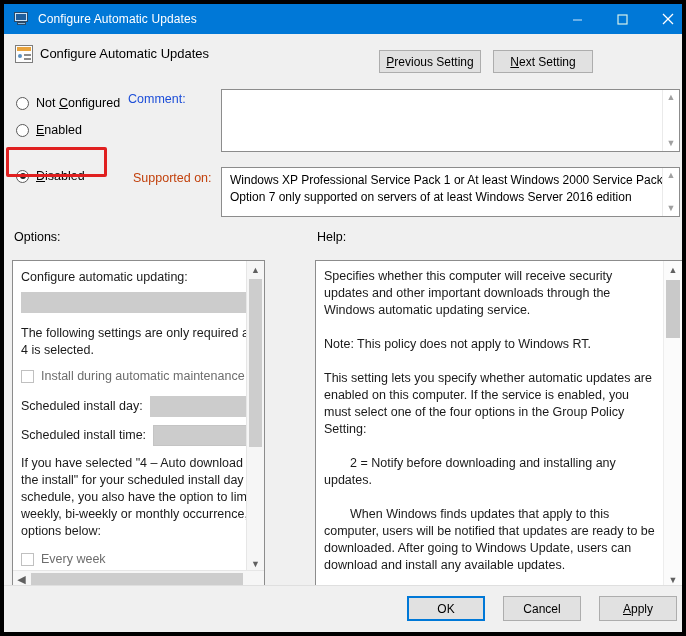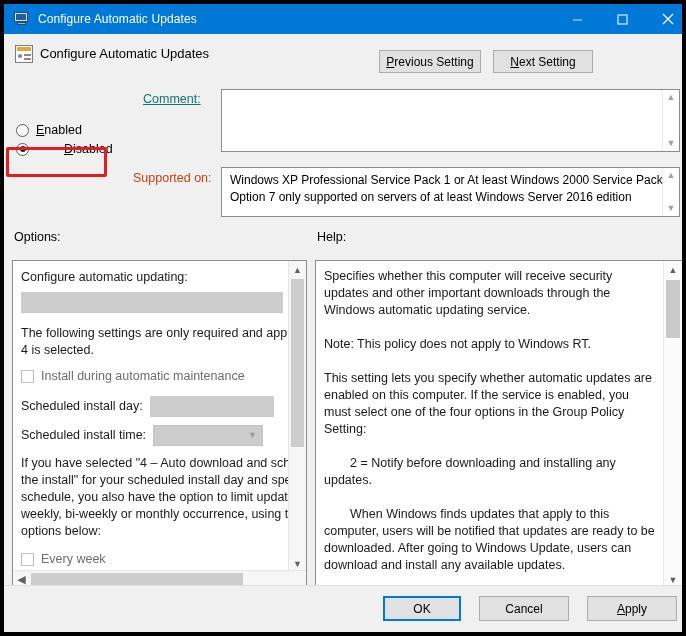--- a/index.html
+++ b/index.html
@@ -150,21 +150,21 @@
   
   .radio {
     position: absolute;
     left: 12px;
     display: flex;
     align-items: center;
     height: 18px;
   }
   .radio-nc { top: 90px; }
   .radio-en { top: 117px; }
-  .radio-di { top: 136px; gap: 28px; }
+  .radio-di { top: 163px; }
   .radio-mark {
     width: 13px; height: 13px;
     border-radius: 50%;
     border: 1px solid #5a5a5a;
     background: #ffffff;
     box-sizing: border-box;
     position: relative;
     flex: 0 0 auto;
   }
   .radio-mark.on::after {
@@ -188,24 +188,23 @@
     width: 101px; height: 30px;
     border: 3px solid #e02020;
     border-radius: 2px;
     box-sizing: border-box;
     pointer-events: none;
   }
 
   
   .lbl-comment {
     position: absolute;
-    left: 139px; top: 88px;
-    font-size: 12.5px;
-    color: #0f766e;
-    text-decoration: underline;
+    left: 124px; top: 88px;
+    font-size: 12.5px;
+    color: #1d4ed8;
   }
   .comment-box {
     position: absolute;
     left: 217px; top: 85px;
     width: 459px; height: 63px;
     background: #ffffff;
     border: 1px solid #8c8c8c;
     box-sizing: border-box;
   }
   .lbl-supported {
@@ -260,21 +259,21 @@
   }
 
   
   .panel {
     position: absolute;
     background: #ffffff;
     border: 1px solid #8c8c8c;
     box-sizing: border-box;
     overflow: hidden;
   }
-  .opt-panel { left: 8px; top: 256px; width: 295px; height: 329px; }
+  .opt-panel { left: 8px; top: 256px; width: 253px; height: 329px; }
   .help-panel { left: 311px; top: 256px; width: 368px; height: 329px; }
 
   .opt-content {
     position: absolute;
     left: 0; top: 0;
     width: 278px; height: 311px;
     padding: 8px 8px 0 8px;
     box-sizing: border-box;
     overflow: hidden;
   }
@@ -418,21 +417,21 @@
     right: 13px; top: 10px;
     display: flex;
     gap: 18px;
   }
   .btn-ok {
     width: 78px; height: 25px;
     border: 2px solid #0078d7;
     background: #e1e1e1;
   }
   .btn-cancel, .btn-apply {
-    width: 90px; height: 25px;
+    width: 78px; height: 25px;
   }
 </style>
 </head>
 <body>
 
 <div class="window">
 
   <div class="titlebar">
     <div class="title-icon">
       <div class="scr"></div>
@@ -471,20 +470,24 @@
     <div class="btn btn-prev">
         <span class="acc">P</span>
         <span>revious Setting</span>
       </div>
     <div class="btn btn-next">
         <span class="acc">N</span>
         <span>ext Setting</span>
       </div>
   </div>
 
+  <div class="radio radio-nc">
+    <span class="radio-mark"></span>
+    <span class="radio-label"><span>Not </span><span class="acc">C</span><span>onfigured</span></span>
+  </div>
   <div class="radio radio-en">
     <span class="radio-mark"></span>
     <span class="radio-label"><span class="acc">E</span><span>nabled</span></span>
   </div>
   <div class="radio radio-di">
     <span class="radio-mark on"></span>
     <span class="radio-label"><span class="acc">D</span><span>isabled</span></span>
   </div>
   <div class="annot-box"></div>
 

